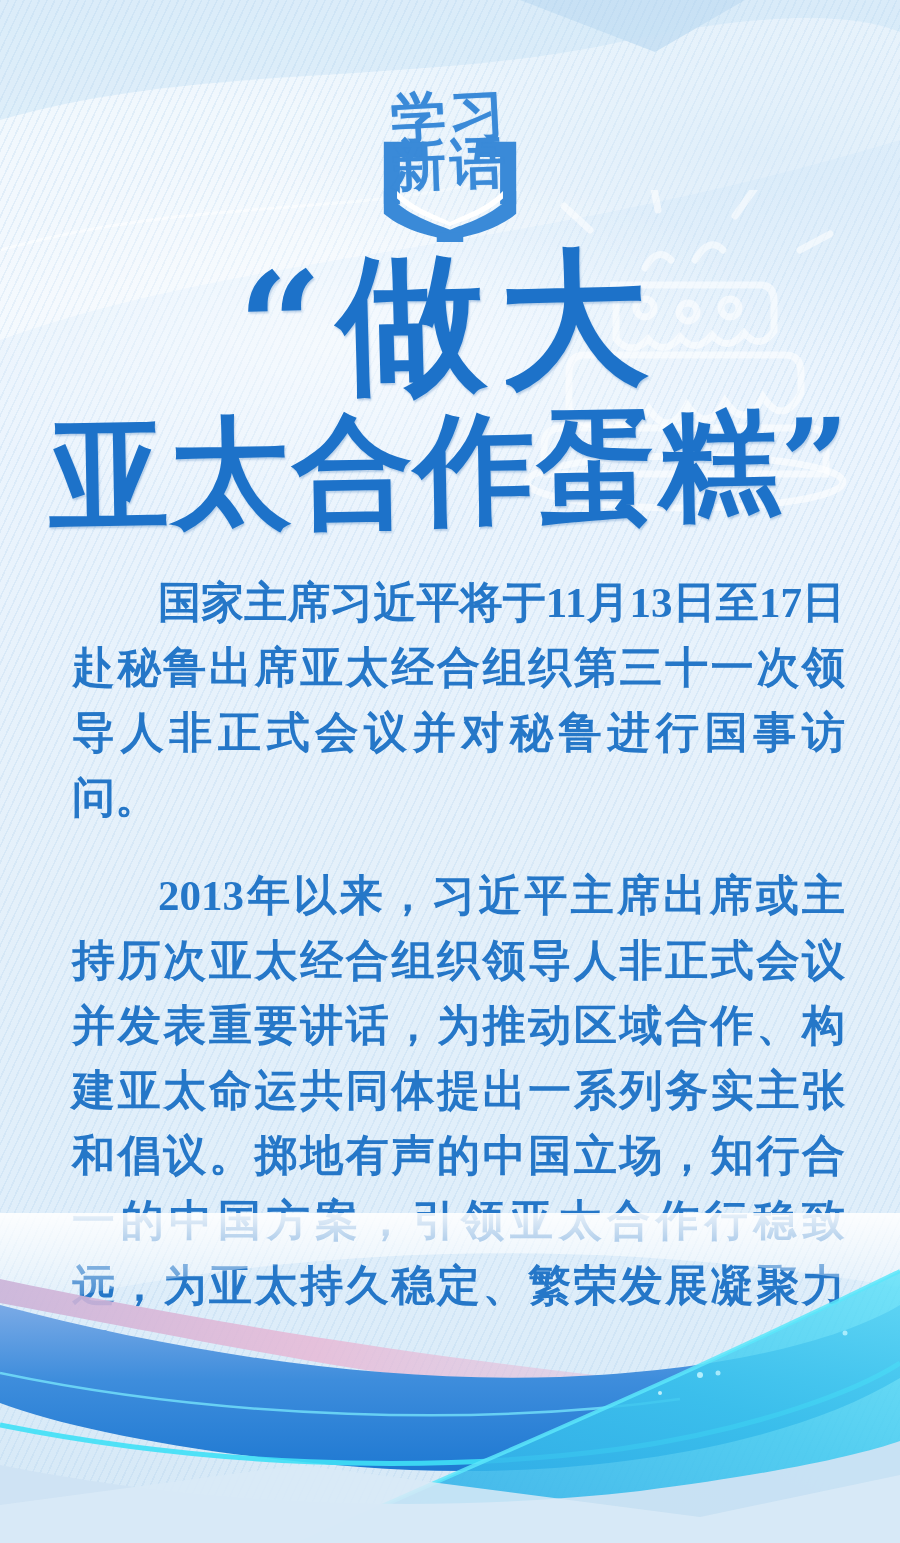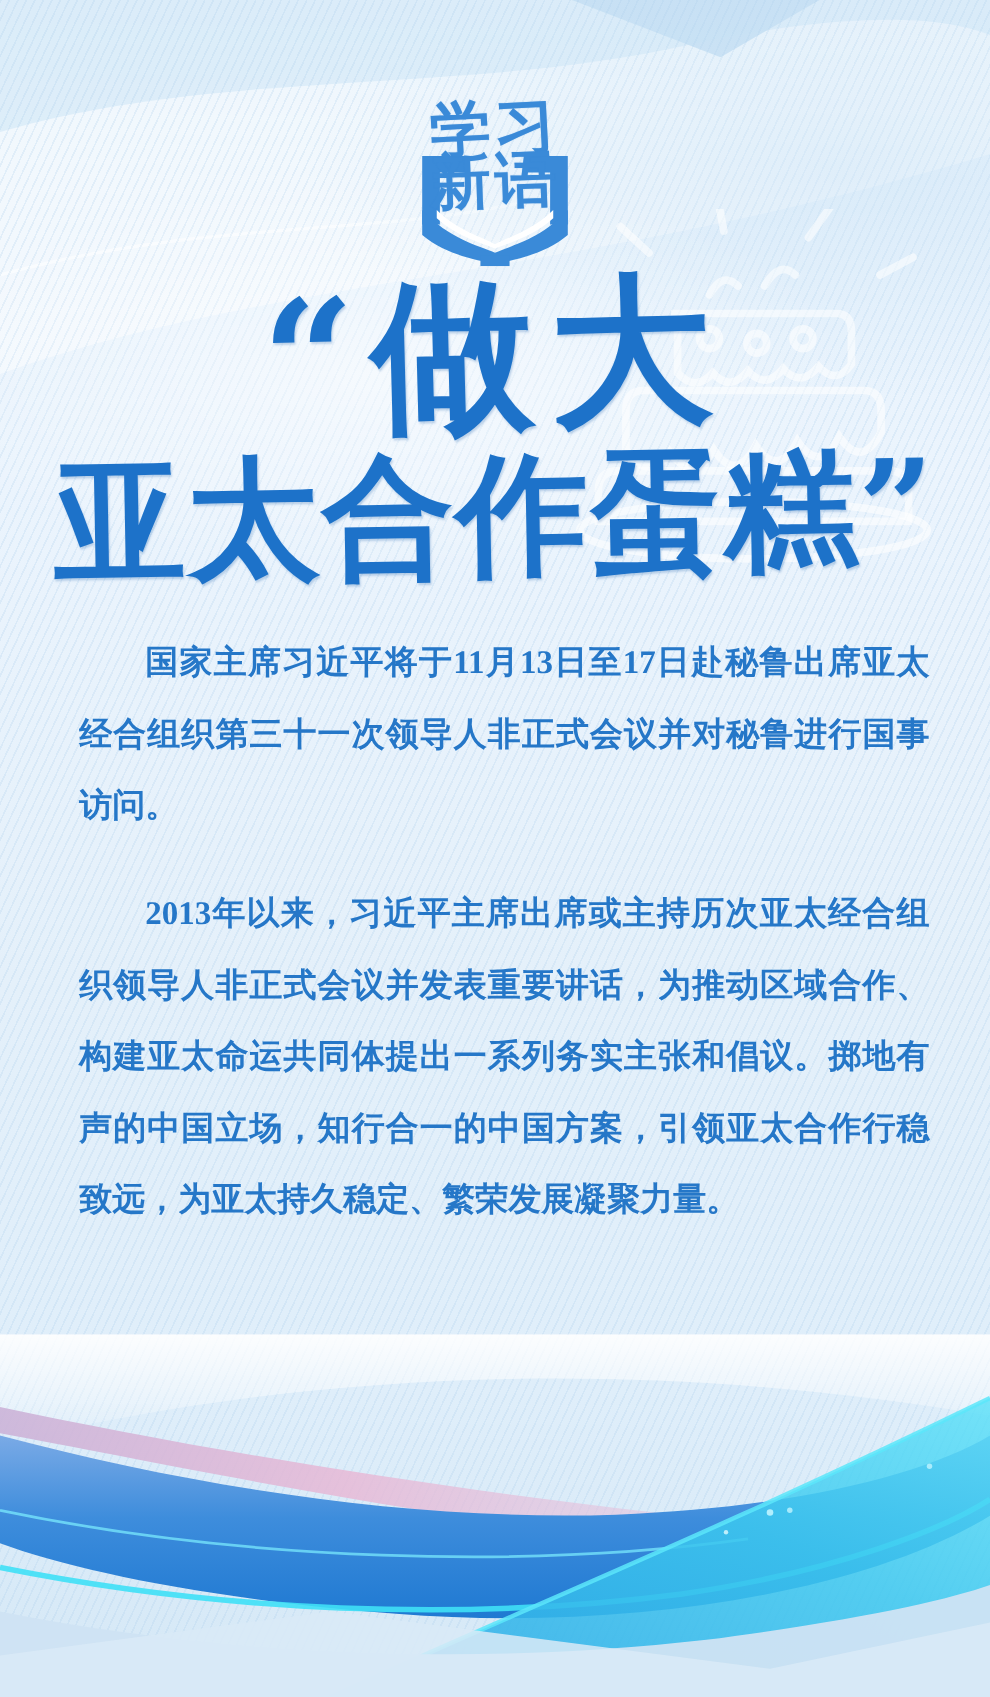--- a/index.html
+++ b/index.html
@@ -48,21 +48,21 @@
     text-align:center;color:#1d72c9;font-weight:bold;
     font-family:"DejaVu Serif","Liberation Serif",serif;
     text-shadow:1px 2px 2px rgba(27,95,170,0.25);
   }
   .title .line1{font-size:148px;line-height:152px;letter-spacing:14px;transform:rotate(-1.5deg);}
   .title .line2{font-size:120px;line-height:130px;letter-spacing:2px;margin-top:6px;transform:rotate(-1deg);}
 
   
   .article{
     position:absolute;top:570px;left:72px;right:55px;
-    color:#2577c8;font-size:30px;line-height:65px;font-weight:bold;
+    color:#2577c8;font-size:43px;line-height:65px;font-weight:bold;
     text-align:justify;text-justify:inter-character;
     font-family:"Liberation Serif","DejaVu Serif",serif;
   }
   .article p{margin:0 0 33px;text-indent:2em;}
 
   .bottom-waves{position:absolute;bottom:0;left:0;width:900px;height:330px;}
 </style>
 </head>
 <body>
 

